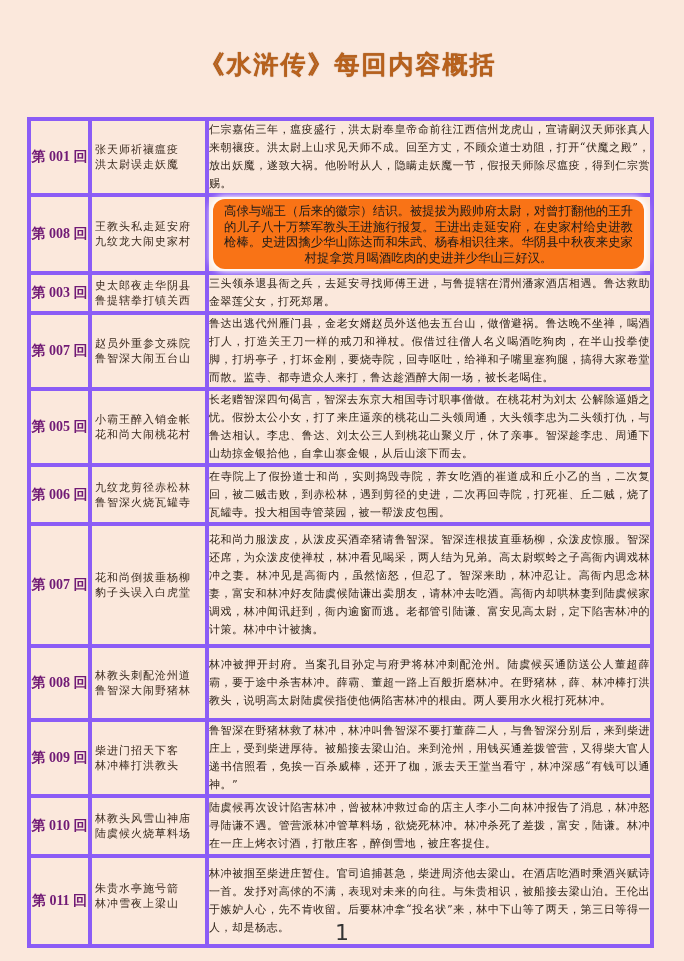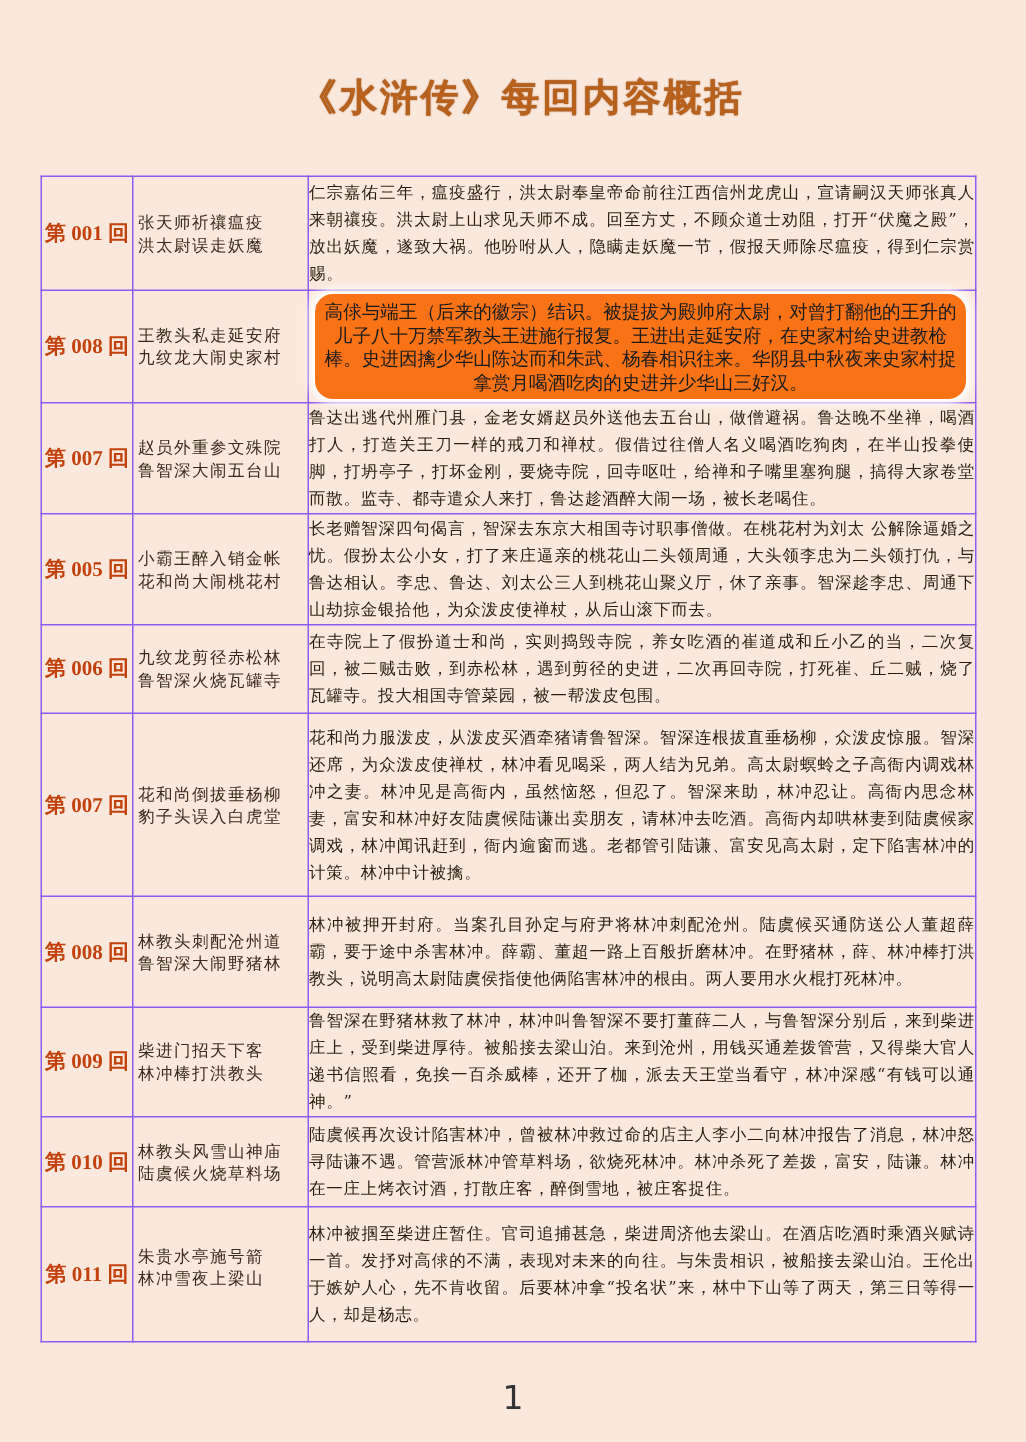--- a/index.html
+++ b/index.html
@@ -19,31 +19,31 @@
     text-shadow: 0 0 1px #8a4510;
   }
   table.summary {
     position: absolute; left: 27px; top: 117px;
     width: 623px;
     border-collapse: collapse;
     table-layout: fixed;
     background: #fbe8dc;
   }
   table.summary td {
-    border: 1px solid #8b5cf6;
+    border: 4px solid #8b5cf6;
     vertical-align: middle;
     padding: 0;
   }
   col.c-num { width: 61px; }
   col.c-title { width: 117px; }
   col.c-body { width: 445px; }
   .chap-num {
     text-align: center;
     font-family: "Liberation Serif", "DejaVu Serif", serif;
-    font-weight: bold; font-size: 14px; color: #c2410c;
+    font-weight: bold; font-size: 14px; color: #701a75;
   }
   .titles {
     height: 100%;
     display: flex; flex-direction: column; justify-content: space-between;
     padding: 4px 0 4px 3px;
     box-sizing: border-box;
   }
   .titles span {
     font-size: 11px; color: #3a2a1e; letter-spacing: 1px; white-space: nowrap;
   }
@@ -99,39 +99,49 @@
       <td>
           <div class="titles">
             <span>王教头私走延安府</span>
             <span>九纹龙大闹史家村</span>
           </div>
         </td>
       <td class="overlay-cell">
           <div class="overlay-box">高俅与端王（后来的徽宗）结识。被提拔为殿帅府太尉，对曾打翻他的王升的儿子八十万禁军教头王进施行报复。王进出走延安府，在史家村给史进教枪棒。史进因擒少华山陈达而和朱武、杨春相识往来。华阴县中秋夜来史家村捉拿赏月喝酒吃肉的史进并少华山三好汉。</div>
         </td>
     </tr>
+    <tr style="height:35px">
+      <td class="chap-num">第 003 回</td>
+      <td>
+          <div class="titles" style="padding:1px 0 1px 3px">
+            <span>史太郎夜走华阴县</span>
+            <span>鲁提辖拳打镇关西</span>
+          </div>
+        </td>
+      <td class="body-text">三头领杀退县衙之兵，去延安寻找师傅王进，与鲁提辖在渭州潘家酒店相遇。鲁达救助金翠莲父女，打死郑屠。</td>
+    </tr>
     <tr style="height:74px">
       <td class="chap-num">第 007 回</td>
       <td>
           <div class="titles">
             <span>赵员外重参文殊院</span>
             <span>鲁智深大闹五台山</span>
           </div>
         </td>
       <td class="body-text">鲁达出逃代州雁门县，金老女婿赵员外送他去五台山，做僧避祸。鲁达晚不坐禅，喝酒打人，打造关王刀一样的戒刀和禅杖。假借过往僧人名义喝酒吃狗肉，在半山投拳使脚，打坍亭子，打坏金刚，要烧寺院，回寺呕吐，给禅和子嘴里塞狗腿，搞得大家卷堂而散。监寺、都寺遣众人来打，鲁达趁酒醉大闹一场，被长老喝住。</td>
     </tr>
     <tr style="height:74px">
       <td class="chap-num">第 005 回</td>
       <td>
           <div class="titles">
             <span>小霸王醉入销金帐</span>
             <span>花和尚大闹桃花村</span>
           </div>
         </td>
-      <td class="body-text">长老赠智深四句偈言，智深去东京大相国寺讨职事僧做。在桃花村为刘太 公解除逼婚之忧。假扮太公小女，打了来庄逼亲的桃花山二头领周通，大头领李忠为二头领打仇，与鲁达相认。李忠、鲁达、刘太公三人到桃花山聚义厅，休了亲事。智深趁李忠、周通下山劫掠金银拾他，为众泼皮使禅杖，从后山滚下而去。</td>
+      <td class="body-text">长老赠智深四句偈言，智深去东京大相国寺讨职事僧做。在桃花村为刘太 公解除逼婚之忧。假扮太公小女，打了来庄逼亲的桃花山二头领周通，大头领李忠为二头领打仇，与鲁达相认。李忠、鲁达、刘太公三人到桃花山聚义厅，休了亲事。智深趁李忠、周通下山劫掠金银拾他，自拿山寨金银，从后山滚下而去。</td>
     </tr>
     <tr style="height:59px">
       <td class="chap-num">第 006 回</td>
       <td>
           <div class="titles">
             <span>九纹龙剪径赤松林</span>
             <span>鲁智深火烧瓦罐寺</span>
           </div>
         </td>
       <td class="body-text">在寺院上了假扮道士和尚，实则捣毁寺院，养女吃酒的崔道成和丘小乙的当，二次复回，被二贼击败，到赤松林，遇到剪径的史进，二次再回寺院，打死崔、丘二贼，烧了瓦罐寺。投大相国寺管菜园，被一帮泼皮包围。</td>

